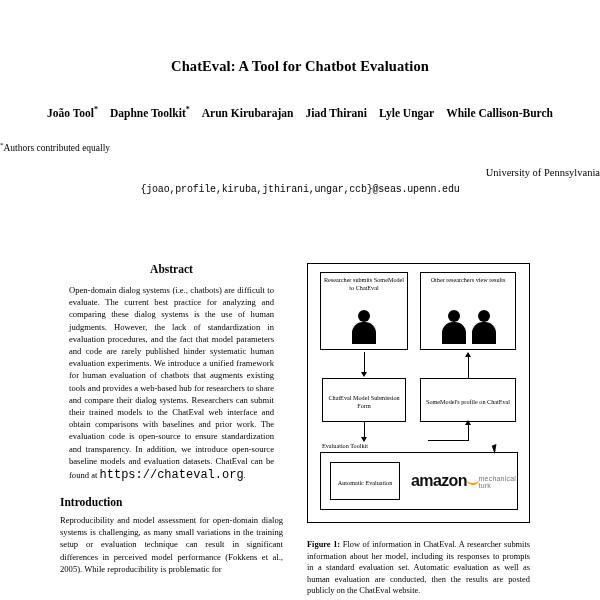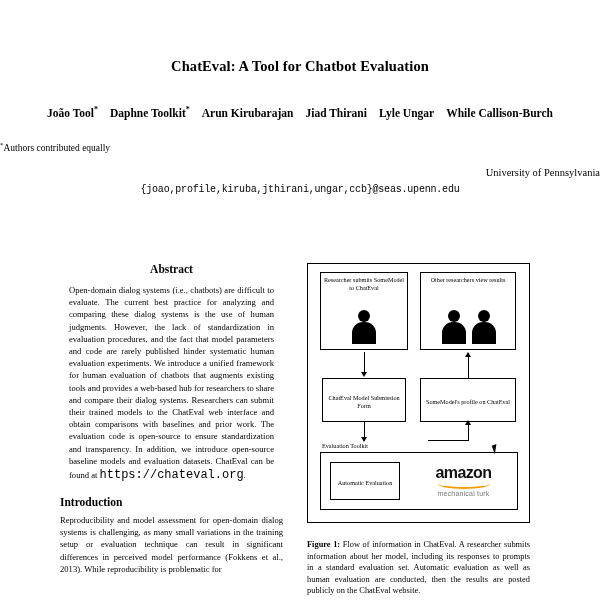--- a/index.html
+++ b/index.html
@@ -183,21 +183,20 @@
     border-bottom: 5px solid #000;
   }
   .amazon-box {
     position: absolute;
     left: 103px;
     top: 196px;
     width: 105px;
     height: 42px;
     background: #ffffff;
     display: flex;
-    flex-direction: column;
     align-items: center;
     justify-content: center;
   }
   .amazon-word {
     font-family: "Liberation Sans", sans-serif;
     font-size: 16px;
     font-weight: bold;
     color: #111;
     letter-spacing: -0.6px;
     line-height: 1;
@@ -247,21 +246,21 @@
   <div class="email">{joao,profile,kiruba,jthirani,ungar,ccb}@seas.upenn.edu</div>
 
   <div class="columns">
 
     <div class="col">
       <div class="sec-head">Abstract</div>
       <div class="abstract-body">
         <span>Open-domain dialog systems (i.e., chatbots) are difficult to evaluate. The current best practice for analyzing and comparing these dialog systems is the use of human judgments. However, the lack of standardization in evaluation procedures, and the fact that model parameters and code are rarely published hinder systematic human evaluation experiments. We introduce a unified framework for human evaluation of chatbots that augments existing tools and provides a web-based hub for researchers to share and compare their dialog systems. Researchers can submit their trained models to the ChatEval web interface and obtain comparisons with baselines and prior work. The evaluation code is open-source to ensure standardization and transparency. In addition, we introduce open-source baseline models and evaluation datasets. ChatEval can be found at </span><span class="mono-link">https://chateval.org</span><span>.</span>
       </div>
       <div class="sec-head-left">Introduction</div>
-      <div class="body-text">Reproducibility and model assessment for open-domain dialog systems is challenging, as many small variations in the training setup or evaluation technique can result in significant differences in perceived model performance (Fokkens et al., 2013). While reproducibility is problematic for</div>
+      <div class="body-text">Reproducibility and model assessment for open-domain dialog systems is challenging, as many small variations in the training setup or evaluation technique can result in significant differences in perceived model performance (Fokkens et al., 2005). While reproducibility is problematic for</div>
     </div>
 
     <div class="col">
 
       <div class="figure">
 
         <div class="fig-box" style="left:12px; top:8px; width:88px; height:78px;">
           <span>Researcher submits SomeModel to ChatEval</span>
         </div>
         <div class="person" style="left:42px; top:46px;">

